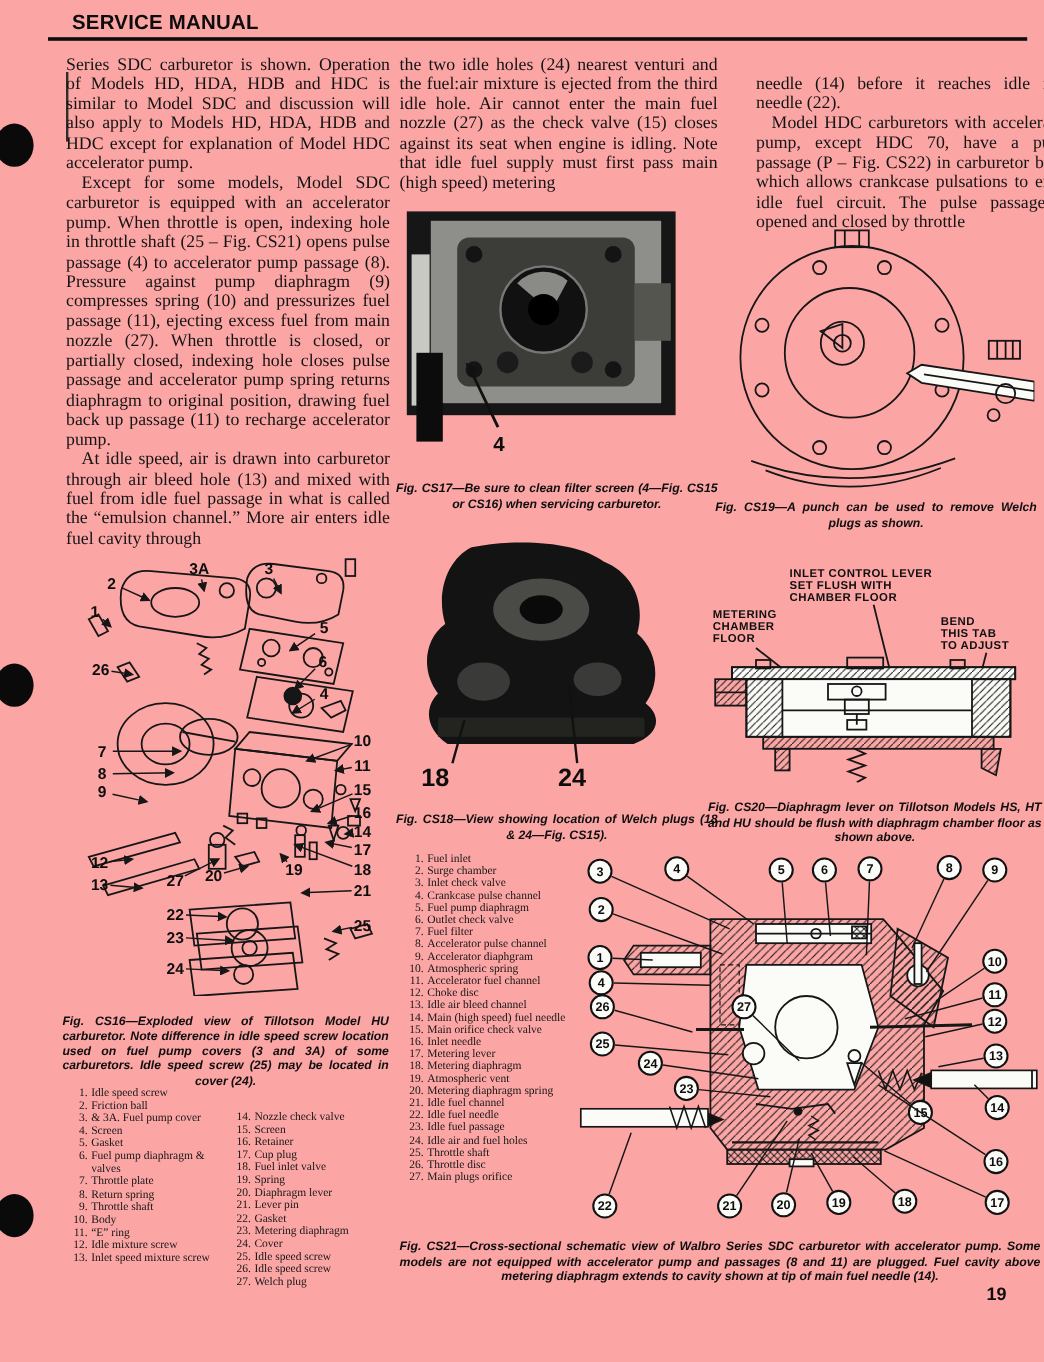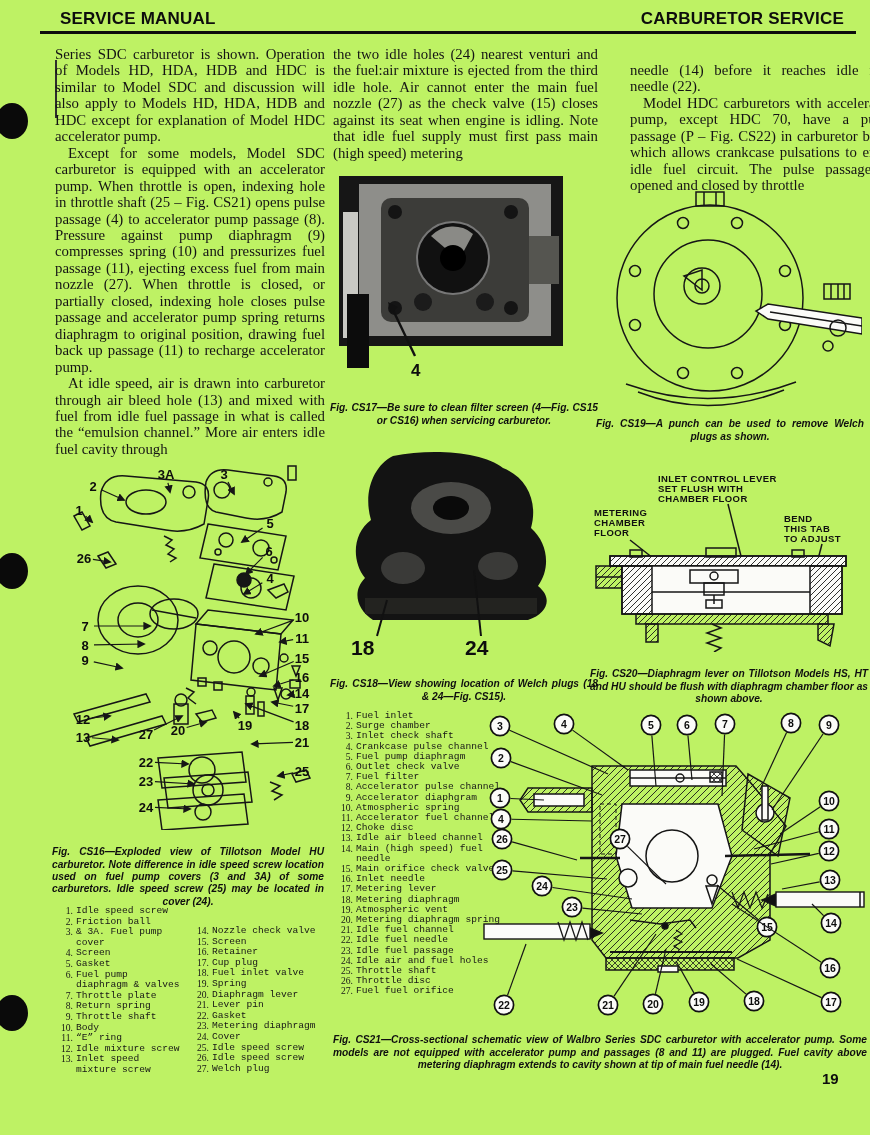--- a/index.html
+++ b/index.html
@@ -1,16 +1,16 @@
 <!DOCTYPE html>
 <html><head>
 <meta charset="utf-8">
 <style>
   html,body{margin:0;padding:0;background:#e8e8e6;}
-  .page{position:relative;width:870px;height:1135px;margin:0 auto;background:#bef264;color:#141414;overflow:hidden;font-family:"Liberation Serif",serif;}
+  .page{position:relative;width:870px;height:1135px;margin:0 auto;background:#fca5a5;color:#141414;overflow:hidden;font-family:"Liberation Serif",serif;}
   .dot{position:absolute;left:-4px;width:32px;height:36px;background:#0a0a0a;border-radius:50%;}
   .edge-mark{position:absolute;left:55px;top:60px;width:2px;height:58px;background:#2e2e2c;}
   .hdr{position:absolute;top:9px;font:700 17px "Liberation Sans",sans-serif;letter-spacing:.2px;color:#0d0d0d;}
   .hdr-left{left:60px;}
   .hdr-right{right:26px;}
   .hdr-rule{position:absolute;left:40px;top:31px;width:816px;height:3px;background:#0d0d0d;}
   .col{position:absolute;top:46px;font-size:14.8px;line-height:16.45px;text-align:justify;}
   .col p{margin:0;}
   .col p.indent{text-indent:13px;}
   .col1{left:55px;width:270px;}
@@ -30,21 +30,21 @@
   .f-cs20{left:594px;top:470px;width:272px;height:182px;}
   .f-cs16{left:46px;top:452px;width:290px;height:378px;}
   .f-cs21{left:480px;top:708px;width:388px;height:312px;}
   .parts{position:absolute;font-family:"Liberation Serif",serif;color:#161616;}
   .cs21-parts{left:336px;top:711px;width:164px;font-size:9.6px;line-height:10.2px;}
   .cs16-parts{left:56px;top:906px;width:272px;display:flex;gap:8px;font-size:9.6px;line-height:10.6px;}
   .cs16-parts .sub-left{width:128px;}
   .cs16-parts .sub-right{width:136px;margin-top:20px;}
   .pl-row{display:flex;}
   .pl-num{width:17px;text-align:right;margin-right:3px;flex:none;}
-  .pl-txt{flex:1;font-family:Liberation Mono, monospace;}
+  .pl-txt{flex:1;}
   .page-num{position:absolute;left:822px;top:1070px;font:700 15px "Liberation Sans",sans-serif;color:#0d0d0d;}
   .lineart{stroke:#161616;fill:none;stroke-width:1.5;}
   .callout-circle{fill:#fbfbf8;stroke:#111;stroke-width:1.7;}
   .callout-num{font:700 10.5px "Liberation Sans",sans-serif;text-anchor:middle;fill:#0d0d0d;}
   .callout-num-plain{font:700 13px "Liberation Sans",sans-serif;text-anchor:middle;fill:#0d0d0d;}
   .callout-line{stroke:#161616;stroke-width:1.2;}
   .fig-num{font:700 17px "Liberation Sans",sans-serif;fill:#0d0d0d;}
   .big-num{font:700 21px "Liberation Sans",sans-serif;fill:#0d0d0d;}
   .cs20-label{position:absolute;font:700 9.5px/10.2px "Liberation Sans",sans-serif;color:#101010;white-space:pre-line;text-align:left;letter-spacing:.4px;}
   .l-inlet{left:64px;top:4px;width:136px;}
@@ -55,21 +55,20 @@
 <body>
 
 <div class="page">
 
   <div class="dot" style="top:103px"></div>
   <div class="dot" style="top:553px"></div>
   <div class="dot" style="top:995px"></div>
   <div class="edge-mark"></div>
 
   <div class="hdr hdr-left">SERVICE MANUAL</div>
-  <div class="hdr hdr-right">CARBURETOR SERVICE</div>
   <div class="hdr-rule"></div>
 
   <div class="col col1">
     <p>Series SDC carburetor is shown. Operation of Models HD, HDA, HDB and HDC is similar to Model SDC and discussion will also apply to Models HD, HDA, HDB and HDC except for explanation of Model HDC accelerator pump.</p>
     <p class="indent">Except for some models, Model SDC carburetor is equipped with an accelerator pump. When throttle is open, indexing hole in throttle shaft (25 – Fig. CS21) opens pulse passage (4) to accelerator pump passage (8). Pressure against pump diaphragm (9) compresses spring (10) and pressurizes fuel passage (11), ejecting excess fuel from main nozzle (27). When throttle is closed, or partially closed, indexing hole closes pulse passage and accelerator pump spring returns diaphragm to original position, drawing fuel back up passage (11) to recharge accelerator pump.</p>
     <p class="indent">At idle speed, air is drawn into carburetor through air bleed hole (13) and mixed with fuel from idle fuel passage in what is called the “emulsion channel.” More air enters idle fuel cavity through</p>
   </div>
 
   <div class="col col2">
     <p>the two idle holes (24) nearest venturi and the fuel:air mixture is ejected from the third idle hole. Air cannot enter the main fuel nozzle (27) as the check valve (15) closes against its seat when engine is idling. Note that idle fuel supply must first pass main (high speed) metering</p>
@@ -443,21 +442,21 @@
       <div class="pl-row">
         <span class="pl-num">1.</span>
         <span class="pl-txt">Fuel inlet</span>
       </div>
       <div class="pl-row">
         <span class="pl-num">2.</span>
         <span class="pl-txt">Surge chamber</span>
       </div>
       <div class="pl-row">
         <span class="pl-num">3.</span>
-        <span class="pl-txt">Inlet check shaft</span>
+        <span class="pl-txt">Inlet check valve</span>
       </div>
       <div class="pl-row">
         <span class="pl-num">4.</span>
         <span class="pl-txt">Crankcase pulse channel</span>
       </div>
       <div class="pl-row">
         <span class="pl-num">5.</span>
         <span class="pl-txt">Fuel pump diaphragm</span>
       </div>
       <div class="pl-row">
@@ -539,21 +538,21 @@
       <div class="pl-row">
         <span class="pl-num">25.</span>
         <span class="pl-txt">Throttle shaft</span>
       </div>
       <div class="pl-row">
         <span class="pl-num">26.</span>
         <span class="pl-txt">Throttle disc</span>
       </div>
       <div class="pl-row">
         <span class="pl-num">27.</span>
-        <span class="pl-txt">Fuel fuel orifice</span>
+        <span class="pl-txt">Main plugs orifice</span>
       </div>
     </div>
 
   <div class="figart f-cs21">
     <svg width="388" height="312" viewBox="0 0 388 312">
       <defs>
         <pattern id="h21" width="7" height="7" patternUnits="userSpaceOnUse">
           <path d="M0,7 L7,0" stroke="#1a1a1a" stroke-width="0.9"></path>
         </pattern>
         <pattern id="x21" width="6" height="6" patternUnits="userSpaceOnUse">

